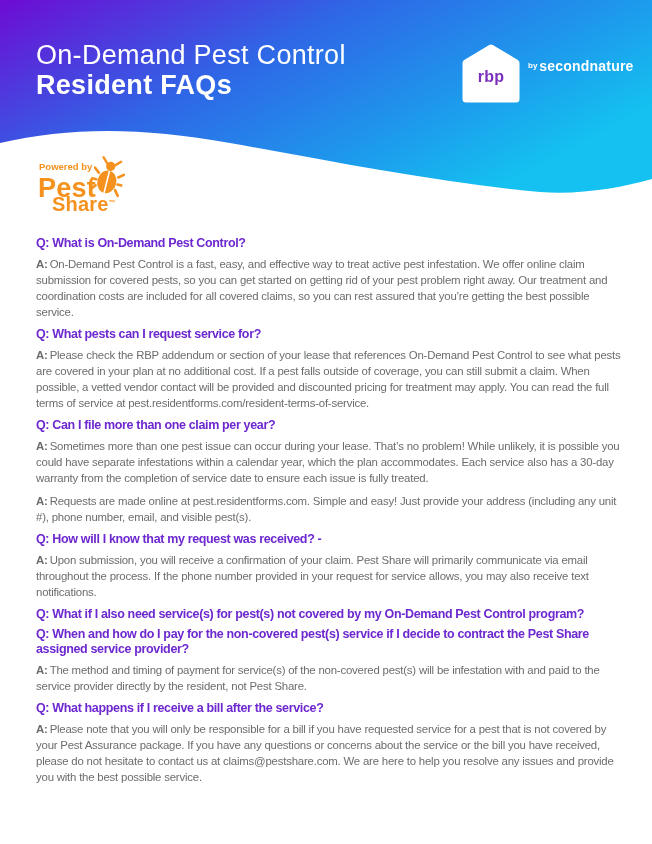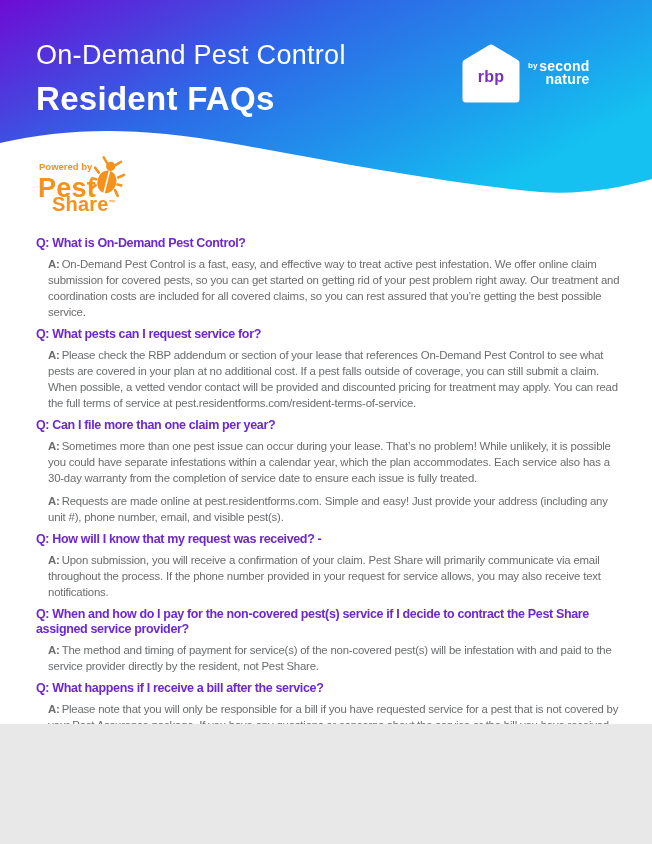--- a/index.html
+++ b/index.html
@@ -1,46 +1,46 @@
 <!DOCTYPE html>
 <html><head>
 <meta charset="utf-8">
 <style>
   html,body { margin:0; padding:0; background:#e8e8e8; }
   .page {
-    position:relative; width:652px; height:724px; margin:0 auto;
+    position:relative; width:652px; height:844px; margin:0 auto;
     background:#ffffff; overflow:hidden;
     font-family:"Liberation Sans", sans-serif;
   }
 
   
   .header-wave { position:absolute; top:0; left:0; width:652px; height:232px; }
   .page-title {
     position:absolute; left:36px; top:40px; color:#fff;
     font-size:27px; font-weight:400; letter-spacing:0.3px;
   }
   .page-subtitle {
-    position:absolute; left:36px; top:80px; color:#fff;
-    font-size:33px; font-weight:700; letter-spacing:0.3px;
+    position:absolute; left:36px; top:70px; color:#fff;
+    font-size:27px; font-weight:700; letter-spacing:0.3px;
   }
 
   
   .rbp-badge { position:absolute; left:462px; top:44px; width:58px; height:62px; }
   .rbp-diamond {
     position:absolute; left:7px; top:9px; width:44px; height:44px;
     border-radius:10px; transform:rotate(45deg);
     background:linear-gradient(135deg,#46E6AE 0%,#2FC3E9 100%);
   }
   .rbp-house { position:absolute; left:0; top:0; }
   .rbp-text {
     position:absolute; left:0; top:24px; width:58px; text-align:center;
     color:#7A2EBC; font-size:16px; font-weight:700; letter-spacing:0.2px;
   }
   .brand-stack {
-    position:absolute; left:528px; top:60px; display:flex; flex-direction:column;
+    position:absolute; left:528px; top:60px; display:flex; 
     align-items:flex-end; color:#fff; line-height:13px;
   }
   .brand-stack .line1 { display:flex; align-items:flex-start; }
   .by-label { font-size:8px; font-weight:600; margin-right:2px; position:relative; top:-1px; }
   .brand-word { font-size:14px; font-weight:700; letter-spacing:0.2px; }
 
   
   .pestshare-logo { position:absolute; left:38px; top:156px; width:130px; height:70px; color:#F5921E; }
   .powered-by { position:absolute; left:1px; top:5px; font-size:9.5px; font-weight:600; }
   .ps-pest  { position:absolute; left:0px;  top:17px; font-size:27px; font-weight:700; letter-spacing:0.2px; }
@@ -49,21 +49,21 @@
   .bug-icon { position:absolute; left:54px; top:1px; transform:rotate(14deg); }
 
   
   .content { position:absolute; top:236px; left:36px; width:588px; }
   .faq h3 {
     color:#6D28CF; font-size:12.5px; font-weight:700;
     line-height:15px; margin:0 0 5px 0; letter-spacing:-0.35px;
   }
   .faq p {
     color:#6A6C6E; font-size:11.4px; line-height:16px;
-    margin:0 0 7px 12px; letter-spacing:-0.2px;
+    margin:0 0 7px 0; letter-spacing:-0.2px;
   }
   .a-label { font-weight:700; margin-right:2px; }
 </style>
 </head>
 <body>
 
 <div class="page">
 
   <svg class="header-wave" viewBox="0 0 652 232" preserveAspectRatio="none">
     <defs>
@@ -134,20 +134,21 @@
       <p><span class="a-label">A:</span><span>Sometimes more than one pest issue can occur during your lease. That’s no problem! While unlikely, it is possible you could have separate infestations within a calendar year, which the plan accommodates. Each service also has a 30-day warranty from the completion of service date to ensure each issue is fully treated.</span></p>
     </section>
     <section class="faq">
       <p><span class="a-label">A:</span><span>Requests are made online at pest.residentforms.com. Simple and easy! Just provide your address (including any unit #), phone number, email, and visible pest(s).</span></p>
     </section>
     <section class="faq">
       <h3>Q: How will I know that my request was received? -</h3>
       <p><span class="a-label">A:</span><span>Upon submission, you will receive a confirmation of your claim. Pest Share will primarily communicate via email throughout the process. If the phone number provided in your request for service allows, you may also receive text notifications.</span></p>
     </section>
     <section class="faq">
+      <h3>Q: What if I also need service(s) for pest(s) not covered by my On-Demand Pest Control program?</h3>
     </section>
     <section class="faq">
       <h3>Q: When and how do I pay for the non-covered pest(s) service if I decide to contract the Pest Share assigned service provider?</h3>
       <p><span class="a-label">A:</span><span>The method and timing of payment for service(s) of the non-covered pest(s) will be infestation with and paid to the service provider directly by the resident, not Pest Share.</span></p>
     </section>
     <section class="faq">
       <h3>Q: What happens if I receive a bill after the service?</h3>
       <p><span class="a-label">A:</span><span>Please note that you will only be responsible for a bill if you have requested service for a pest that is not covered by your Pest Assurance package. If you have any questions or concerns about the service or the bill you have received, please do not hesitate to contact us at claims@pestshare.com. We are here to help you resolve any issues and provide you with the best possible service.</span></p>
     </section>
   </div>

